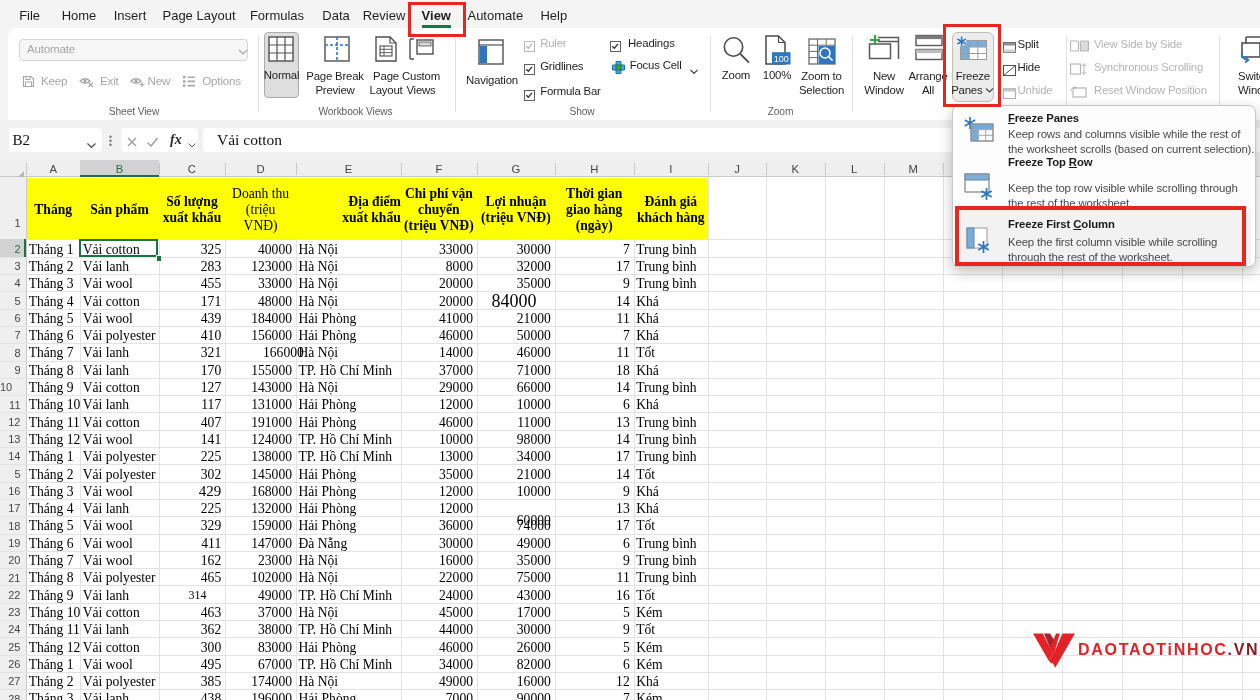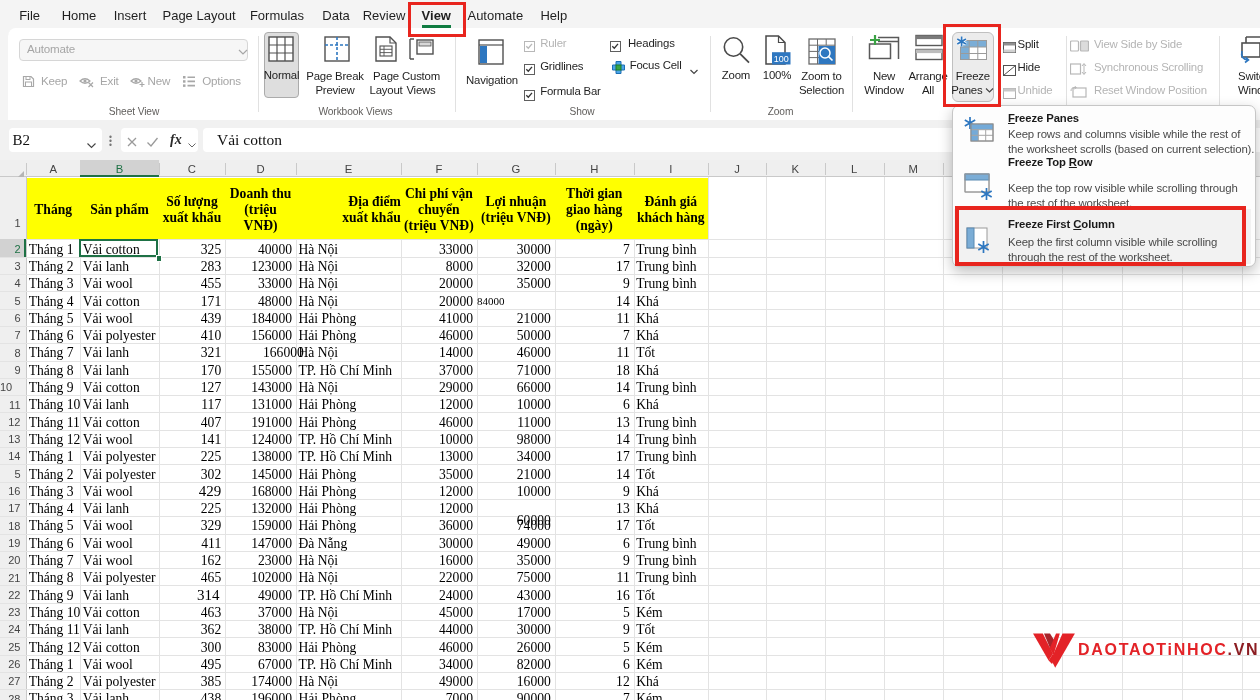--- a/index.html
+++ b/index.html
@@ -309,21 +309,21 @@
 <div style="position:absolute;left:0px;top:585.4px;width:1260px;height:1px;background:#e3e3e3;"></div>
 <div style="position:absolute;left:0px;top:602.7px;width:1260px;height:1px;background:#e3e3e3;"></div>
 <div style="position:absolute;left:0px;top:620.0px;width:1260px;height:1px;background:#e3e3e3;"></div>
 <div style="position:absolute;left:0px;top:637.3px;width:1260px;height:1px;background:#e3e3e3;"></div>
 <div style="position:absolute;left:0px;top:654.6px;width:1260px;height:1px;background:#e3e3e3;"></div>
 <div style="position:absolute;left:0px;top:671.9px;width:1260px;height:1px;background:#e3e3e3;"></div>
 <div style="position:absolute;left:0px;top:689.2px;width:1260px;height:1px;background:#e3e3e3;"></div>
 <div style="position:absolute;left:26.2px;top:201.8px;width:54.0px;text-align:center;font-family:'Liberation Serif',serif;font-weight:700;font-size:13.6px;line-height:16.0px;color:#000;white-space:nowrap;">Tháng</div>
 <div style="position:absolute;left:80.2px;top:201.8px;width:78.5px;text-align:center;font-family:'Liberation Serif',serif;font-weight:700;font-size:13.6px;line-height:16.0px;color:#000;white-space:nowrap;">Sản phẩm</div>
 <div style="position:absolute;left:158.7px;top:193.8px;width:66.5px;text-align:center;font-family:'Liberation Serif',serif;font-weight:700;font-size:13.6px;line-height:16.0px;color:#000;white-space:nowrap;">Số lượng<br>xuất khẩu</div>
-<div style="position:absolute;left:225.2px;top:185.8px;width:70.8px;text-align:center;font-family:'Liberation Serif',serif;font-weight:700;font-size:13.6px;line-height:16.0px;color:#000;white-space:nowrap;">Doanh thu<br>(triệu<br>VNĐ)</div>
+<div style="position:absolute;left:225.2px;top:185.8px;width:70.8px;text-align:center;font-family:'Liberation Serif',serif;font-weight:400;font-size:13.6px;line-height:16.0px;color:#000;white-space:nowrap;">Doanh thu<br>(triệu<br>VNĐ)</div>
 <div style="position:absolute;left:296.0px;top:193.8px;width:104.8px;text-align:right;font-family:'Liberation Serif',serif;font-weight:700;font-size:13.6px;line-height:16.0px;color:#000;white-space:nowrap;">Địa điểm<br>xuất khẩu</div>
 <div style="position:absolute;left:400.8px;top:185.8px;width:76.2px;text-align:center;font-family:'Liberation Serif',serif;font-weight:700;font-size:13.6px;line-height:16.0px;color:#000;white-space:nowrap;">Chi phí vận<br>chuyển<br>(triệu VNĐ)</div>
 <div style="position:absolute;left:477.0px;top:193.8px;width:77.8px;text-align:center;font-family:'Liberation Serif',serif;font-weight:700;font-size:13.6px;line-height:16.0px;color:#000;white-space:nowrap;">Lợi nhuận<br>(triệu VNĐ)</div>
 <div style="position:absolute;left:554.8px;top:185.8px;width:78.9px;text-align:center;font-family:'Liberation Serif',serif;font-weight:700;font-size:13.6px;line-height:16.0px;color:#000;white-space:nowrap;">Thời gian<br>giao hàng<br>(ngày)</div>
 <div style="position:absolute;left:633.7px;top:193.8px;width:74.2px;text-align:center;font-family:'Liberation Serif',serif;font-weight:700;font-size:13.6px;line-height:16.0px;color:#000;white-space:nowrap;">Đánh giá<br>khách hàng</div>
 <div style="position:absolute;left:0px;top:214.9px;width:20.5px;height:17.4px;text-align:right;font-size:11px;color:#454545;line-height:17.4px;">1</div>
 <div style="position:absolute;left:0px;top:239.4px;width:26.2px;height:17.3px;background:#d2d2d2;box-sizing:border-box;border-right:2px solid #1e7145;"></div>
 <div style="position:absolute;left:0px;top:240.8px;width:20.5px;height:17.3px;text-align:right;font-size:11px;color:#1e7145;line-height:17.3px;">2</div>
 <div style="position:absolute;left:0px;top:258.1px;width:20.5px;height:17.3px;text-align:right;font-size:11px;color:#454545;line-height:17.3px;">3</div>
 <div style="position:absolute;left:0px;top:275.4px;width:20.5px;height:17.3px;text-align:right;font-size:11px;color:#454545;line-height:17.3px;">4</div>
@@ -377,21 +377,21 @@
 <div style="position:absolute;left:400.8px;top:275.2px;width:76.2px;height:17.3px;padding-right:4px;text-align:right;box-sizing:border-box;font-family:'Liberation Serif',serif;font-size:13.6px;line-height:17.3px;color:#000;white-space:nowrap;overflow:visible;">20000</div>
 <div style="position:absolute;left:477.0px;top:275.2px;width:77.8px;height:17.3px;padding-right:4px;text-align:right;box-sizing:border-box;font-family:'Liberation Serif',serif;font-size:13.6px;line-height:17.3px;color:#000;white-space:nowrap;overflow:visible;">35000</div>
 <div style="position:absolute;left:554.8px;top:275.2px;width:78.9px;height:17.3px;padding-right:4px;text-align:right;box-sizing:border-box;font-family:'Liberation Serif',serif;font-size:13.6px;line-height:17.3px;color:#000;white-space:nowrap;overflow:visible;">9</div>
 <div style="position:absolute;left:633.7px;top:275.2px;width:74.2px;height:17.3px;padding-left:2.5px;text-align:left;font-family:'Liberation Serif',serif;font-size:13.6px;line-height:17.3px;color:#000;white-space:nowrap;overflow:visible;">Trung bình</div>
 <div style="position:absolute;left:26.2px;top:292.5px;width:54.0px;height:17.3px;padding-left:2.5px;text-align:left;font-family:'Liberation Serif',serif;font-size:13.6px;line-height:17.3px;color:#000;white-space:nowrap;overflow:visible;">Tháng 4</div>
 <div style="position:absolute;left:80.2px;top:292.5px;width:78.5px;height:17.3px;padding-left:2.5px;text-align:left;font-family:'Liberation Serif',serif;font-size:13.6px;line-height:17.3px;color:#000;white-space:nowrap;overflow:visible;">Vải cotton</div>
 <div style="position:absolute;left:158.7px;top:292.5px;width:66.5px;height:17.3px;padding-right:4px;text-align:right;box-sizing:border-box;font-family:'Liberation Serif',serif;font-size:13.6px;line-height:17.3px;color:#000;white-space:nowrap;overflow:visible;">171</div>
 <div style="position:absolute;left:225.2px;top:292.5px;width:70.8px;height:17.3px;padding-right:4px;text-align:right;box-sizing:border-box;font-family:'Liberation Serif',serif;font-size:13.6px;line-height:17.3px;color:#000;white-space:nowrap;overflow:visible;">48000</div>
 <div style="position:absolute;left:296.0px;top:292.5px;width:104.8px;height:17.3px;padding-left:2.5px;text-align:left;font-family:'Liberation Serif',serif;font-size:13.6px;line-height:17.3px;color:#000;white-space:nowrap;overflow:visible;">Hà Nội</div>
 <div style="position:absolute;left:400.8px;top:292.5px;width:76.2px;height:17.3px;padding-right:4px;text-align:right;box-sizing:border-box;font-family:'Liberation Serif',serif;font-size:13.6px;line-height:17.3px;color:#000;white-space:nowrap;overflow:visible;">20000</div>
-<div style="position:absolute;left:477.0px;top:292.5px;width:77.8px;height:17.3px;padding-right:4px;text-align:left;box-sizing:border-box;font-family:'Liberation Serif',serif;font-size:11px;line-height:17.3px;color:#000;white-space:nowrap;overflow:visible;">84000</div>
+<div style="position:absolute;left:477.0px;top:292.5px;width:77.8px;height:17.3px;padding-right:4px;text-align:center;box-sizing:border-box;font-family:'Liberation Serif',serif;font-size:18px;line-height:17.3px;color:#000;white-space:nowrap;overflow:visible;">84000</div>
 <div style="position:absolute;left:554.8px;top:292.5px;width:78.9px;height:17.3px;padding-right:4px;text-align:right;box-sizing:border-box;font-family:'Liberation Serif',serif;font-size:13.6px;line-height:17.3px;color:#000;white-space:nowrap;overflow:visible;">14</div>
 <div style="position:absolute;left:633.7px;top:292.5px;width:74.2px;height:17.3px;padding-left:2.5px;text-align:left;font-family:'Liberation Serif',serif;font-size:13.6px;line-height:17.3px;color:#000;white-space:nowrap;overflow:visible;">Khá</div>
 <div style="position:absolute;left:26.2px;top:309.8px;width:54.0px;height:17.3px;padding-left:2.5px;text-align:left;font-family:'Liberation Serif',serif;font-size:13.6px;line-height:17.3px;color:#000;white-space:nowrap;overflow:visible;">Tháng 5</div>
 <div style="position:absolute;left:80.2px;top:309.8px;width:78.5px;height:17.3px;padding-left:2.5px;text-align:left;font-family:'Liberation Serif',serif;font-size:13.6px;line-height:17.3px;color:#000;white-space:nowrap;overflow:visible;">Vải wool</div>
 <div style="position:absolute;left:158.7px;top:309.8px;width:66.5px;height:17.3px;padding-right:4px;text-align:right;box-sizing:border-box;font-family:'Liberation Serif',serif;font-size:13.6px;line-height:17.3px;color:#000;white-space:nowrap;overflow:visible;">439</div>
 <div style="position:absolute;left:225.2px;top:309.8px;width:70.8px;height:17.3px;padding-right:4px;text-align:right;box-sizing:border-box;font-family:'Liberation Serif',serif;font-size:13.6px;line-height:17.3px;color:#000;white-space:nowrap;overflow:visible;">184000</div>
 <div style="position:absolute;left:296.0px;top:309.8px;width:104.8px;height:17.3px;padding-left:2.5px;text-align:left;font-family:'Liberation Serif',serif;font-size:13.6px;line-height:17.3px;color:#000;white-space:nowrap;overflow:visible;">Hải Phòng</div>
 <div style="position:absolute;left:400.8px;top:309.8px;width:76.2px;height:17.3px;padding-right:4px;text-align:right;box-sizing:border-box;font-family:'Liberation Serif',serif;font-size:13.6px;line-height:17.3px;color:#000;white-space:nowrap;overflow:visible;">41000</div>
 <div style="position:absolute;left:477.0px;top:309.8px;width:77.8px;height:17.3px;padding-right:4px;text-align:right;box-sizing:border-box;font-family:'Liberation Serif',serif;font-size:13.6px;line-height:17.3px;color:#000;white-space:nowrap;overflow:visible;">21000</div>
 <div style="position:absolute;left:554.8px;top:309.8px;width:78.9px;height:17.3px;padding-right:4px;text-align:right;box-sizing:border-box;font-family:'Liberation Serif',serif;font-size:13.6px;line-height:17.3px;color:#000;white-space:nowrap;overflow:visible;">11</div>
@@ -526,21 +526,21 @@
 <div style="position:absolute;left:80.2px;top:569.3px;width:78.5px;height:17.3px;padding-left:2.5px;text-align:left;font-family:'Liberation Serif',serif;font-size:13.6px;line-height:17.3px;color:#000;white-space:nowrap;overflow:visible;">Vải polyester</div>
 <div style="position:absolute;left:158.7px;top:569.3px;width:66.5px;height:17.3px;padding-right:4px;text-align:right;box-sizing:border-box;font-family:'Liberation Serif',serif;font-size:13.6px;line-height:17.3px;color:#000;white-space:nowrap;overflow:visible;">465</div>
 <div style="position:absolute;left:225.2px;top:569.3px;width:70.8px;height:17.3px;padding-right:4px;text-align:right;box-sizing:border-box;font-family:'Liberation Serif',serif;font-size:13.6px;line-height:17.3px;color:#000;white-space:nowrap;overflow:visible;">102000</div>
 <div style="position:absolute;left:296.0px;top:569.3px;width:104.8px;height:17.3px;padding-left:2.5px;text-align:left;font-family:'Liberation Serif',serif;font-size:13.6px;line-height:17.3px;color:#000;white-space:nowrap;overflow:visible;">Hà Nội</div>
 <div style="position:absolute;left:400.8px;top:569.3px;width:76.2px;height:17.3px;padding-right:4px;text-align:right;box-sizing:border-box;font-family:'Liberation Serif',serif;font-size:13.6px;line-height:17.3px;color:#000;white-space:nowrap;overflow:visible;">22000</div>
 <div style="position:absolute;left:477.0px;top:569.3px;width:77.8px;height:17.3px;padding-right:4px;text-align:right;box-sizing:border-box;font-family:'Liberation Serif',serif;font-size:13.6px;line-height:17.3px;color:#000;white-space:nowrap;overflow:visible;">75000</div>
 <div style="position:absolute;left:554.8px;top:569.3px;width:78.9px;height:17.3px;padding-right:4px;text-align:right;box-sizing:border-box;font-family:'Liberation Serif',serif;font-size:13.6px;line-height:17.3px;color:#000;white-space:nowrap;overflow:visible;">11</div>
 <div style="position:absolute;left:633.7px;top:569.3px;width:74.2px;height:17.3px;padding-left:2.5px;text-align:left;font-family:'Liberation Serif',serif;font-size:13.6px;line-height:17.3px;color:#000;white-space:nowrap;overflow:visible;">Trung bình</div>
 <div style="position:absolute;left:26.2px;top:586.6px;width:54.0px;height:17.3px;padding-left:2.5px;text-align:left;font-family:'Liberation Serif',serif;font-size:13.6px;line-height:17.3px;color:#000;white-space:nowrap;overflow:visible;">Tháng 9</div>
 <div style="position:absolute;left:80.2px;top:586.6px;width:78.5px;height:17.3px;padding-left:2.5px;text-align:left;font-family:'Liberation Serif',serif;font-size:13.6px;line-height:17.3px;color:#000;white-space:nowrap;overflow:visible;">Vải lanh</div>
-<div style="position:absolute;left:157px;top:586.6px;width:66.5px;height:34px;padding-right:4px;text-align:right;box-sizing:border-box;font-family:'Liberation Serif',serif;font-size:15px;line-height:17.3px;color:#000;white-space:nowrap;overflow:visible;">314</div>
+<div style="position:absolute;left:144px;top:586.6px;width:66.5px;height:34px;padding-right:4px;text-align:right;box-sizing:border-box;font-family:'Liberation Serif',serif;font-size:12px;line-height:17.3px;color:#000;white-space:nowrap;overflow:visible;">314</div>
 <div style="position:absolute;left:225.2px;top:586.6px;width:70.8px;height:17.3px;padding-right:4px;text-align:right;box-sizing:border-box;font-family:'Liberation Serif',serif;font-size:13.6px;line-height:17.3px;color:#000;white-space:nowrap;overflow:visible;">49000</div>
 <div style="position:absolute;left:296.0px;top:586.6px;width:104.8px;height:17.3px;padding-left:2.5px;text-align:left;font-family:'Liberation Serif',serif;font-size:13.6px;line-height:17.3px;color:#000;white-space:nowrap;overflow:visible;">TP. Hồ Chí Minh</div>
 <div style="position:absolute;left:400.8px;top:586.6px;width:76.2px;height:17.3px;padding-right:4px;text-align:right;box-sizing:border-box;font-family:'Liberation Serif',serif;font-size:13.6px;line-height:17.3px;color:#000;white-space:nowrap;overflow:visible;">24000</div>
 <div style="position:absolute;left:477.0px;top:586.6px;width:77.8px;height:17.3px;padding-right:4px;text-align:right;box-sizing:border-box;font-family:'Liberation Serif',serif;font-size:13.6px;line-height:17.3px;color:#000;white-space:nowrap;overflow:visible;">43000</div>
 <div style="position:absolute;left:554.8px;top:586.6px;width:78.9px;height:17.3px;padding-right:4px;text-align:right;box-sizing:border-box;font-family:'Liberation Serif',serif;font-size:13.6px;line-height:17.3px;color:#000;white-space:nowrap;overflow:visible;">16</div>
 <div style="position:absolute;left:633.7px;top:586.6px;width:74.2px;height:17.3px;padding-left:2.5px;text-align:left;font-family:'Liberation Serif',serif;font-size:13.6px;line-height:17.3px;color:#000;white-space:nowrap;overflow:visible;">Tốt</div>
 <div style="position:absolute;left:26.2px;top:603.9px;width:54.0px;height:17.3px;padding-left:2.5px;text-align:left;font-family:'Liberation Serif',serif;font-size:13.6px;line-height:17.3px;color:#000;white-space:nowrap;overflow:visible;">Tháng 10</div>
 <div style="position:absolute;left:80.2px;top:603.9px;width:78.5px;height:17.3px;padding-left:2.5px;text-align:left;font-family:'Liberation Serif',serif;font-size:13.6px;line-height:17.3px;color:#000;white-space:nowrap;overflow:visible;">Vải cotton</div>
 <div style="position:absolute;left:158.7px;top:603.9px;width:66.5px;height:17.3px;padding-right:4px;text-align:right;box-sizing:border-box;font-family:'Liberation Serif',serif;font-size:13.6px;line-height:17.3px;color:#000;white-space:nowrap;overflow:visible;">463</div>
 <div style="position:absolute;left:225.2px;top:603.9px;width:70.8px;height:17.3px;padding-right:4px;text-align:right;box-sizing:border-box;font-family:'Liberation Serif',serif;font-size:13.6px;line-height:17.3px;color:#000;white-space:nowrap;overflow:visible;">37000</div>

